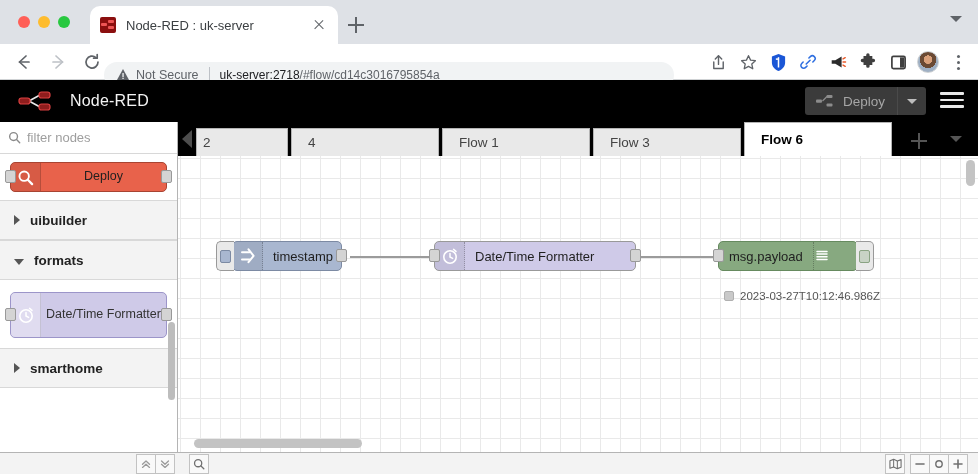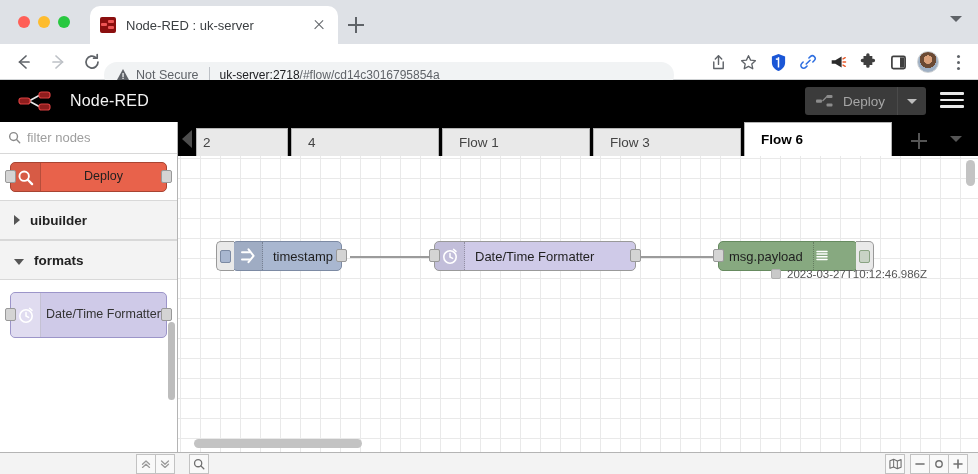--- a/index.html
+++ b/index.html
@@ -513,20 +513,24 @@
             <circle cx="10" cy="11" r="6.2" fill="none" stroke="#fff" stroke-width="1.6"></circle>
             <path d="M10 7.6 V11 L12.6 12.4" stroke="#fff" stroke-width="1.5" fill="none" stroke-linecap="round"></path>
             <path d="M13.6 3.4 L16 5.4" stroke="#fff" stroke-width="1.5" stroke-linecap="round"></path>
           </svg>
         </span>
         <span class="lbl">Date/Time Formatter</span>
         <span class="port right"></span>
       </div>
     </div>
 
+    <div class="pal-cat">
+      <span class="chev"></span>
+      <span class="cat-name">smarthome</span>
+    </div>
 
     <div class="pal-scroll"></div>
   </div>
 
   <div class="tabs-row">
     <div class="tab-scroll-left"></div>
     <div class="tabs-list">
       <div class="ftab clipped" style="width:92px;overflow:hidden">
         <span>2</span>
       </div>
@@ -586,21 +590,21 @@
       <span class="debug-listicon">
         <svg width="14" height="14" viewBox="0 0 14 14">
           <path d="M2 2.4 H12 M2 5.1 H12 M2 7.8 H12 M2 10.5 H12" stroke="#fff" stroke-width="1.5" stroke-linecap="round"></path>
         </svg>
       </span>
       <span class="debug-btn">
           <i></i>
         </span>
     </div>
 
-    <div class="node-status" style="left:546px; top:112px;margin-left:47px;">
+    <div class="node-status" style="left:546px; top:134px;">
       <span class="status-dot"></span>
       <span class="status-text">2023-03-27T10:12:46.986Z</span>
     </div>
 
     <div class="canvas-hscroll"></div>
     <div class="canvas-vscroll"></div>
   </div>
 </div>
 
 <div class="footer">

